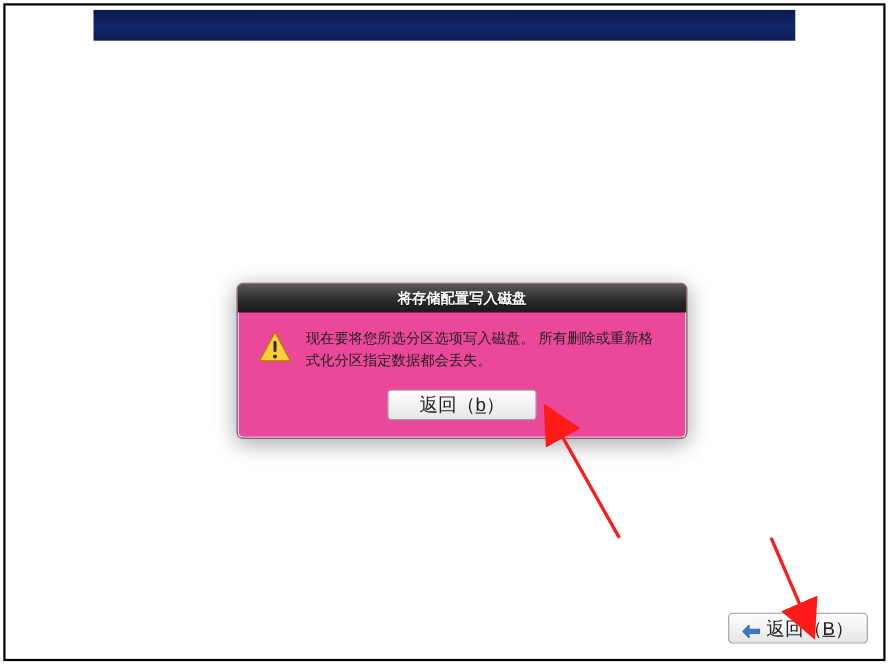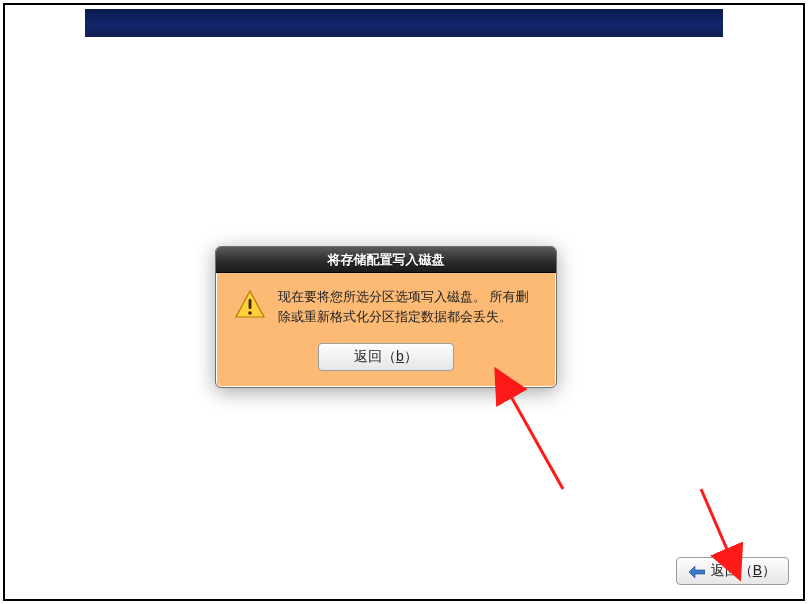--- a/index.html
+++ b/index.html
@@ -19,23 +19,23 @@
       background: #fff;
     }
     .top-banner {
       position: absolute;
       left: 80px; right: 80px; top: 4px;
       height: 28px;
       background: linear-gradient(to bottom, #0a1a4a 0%, #12266a 50%, #101f55 100%);
     }
     .dialog {
       position: absolute;
-      left: 210px; top: 241px;
-      width: 342px;
-      background: #fdba74;
+      left: 210px; top: 252px;
+      width: 410px;
+      background: #ec4899;
       border: 1px solid #707070;
       border-radius: 6px;
       box-shadow: 0 4px 20px rgba(0,0,0,0.35), inset 0 0 0 1px #fff;
       overflow: hidden;
     }
     .dialog-titlebar {
       height: 26px;
       background: linear-gradient(to bottom, #5a5a5a 0%, #2b2b2b 60%, #1a1a1a 100%);
       color: #fff;
       font-size: 13px;
@@ -71,21 +71,21 @@
       justify-content: center;
       gap: 14px;
     }
     .btn {
       min-width: 136px;
       height: 28px;
       padding: 0 12px;
       background: linear-gradient(to bottom, #fdfdfd, #e6e6e6);
       border: 1px solid #9c9c9c;
       border-radius: 4px;
-      font-size: 14px;
+      font-size: 17px;
       color: #222;
       display: inline-flex;
       align-items: center;
       justify-content: center;
       cursor: pointer;
       box-shadow: inset 0 1px 0 #fff;
       white-space: nowrap;
       gap: 6px;
     }
     .bottom-bar {

